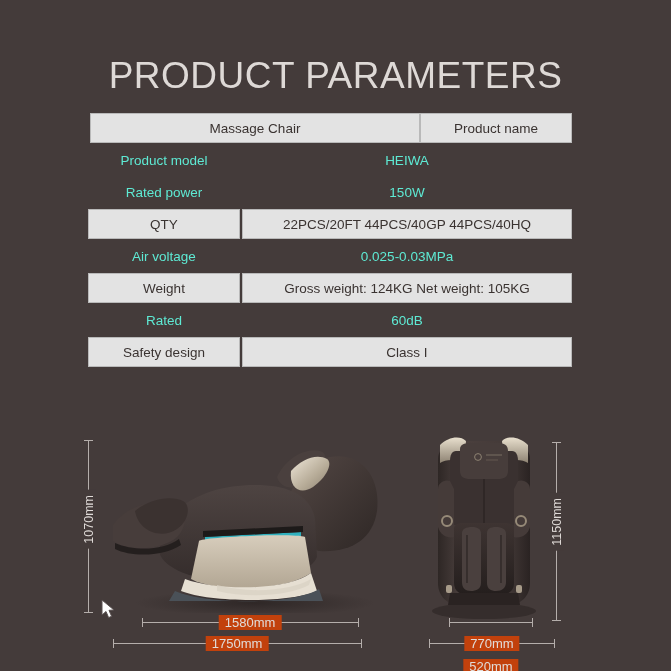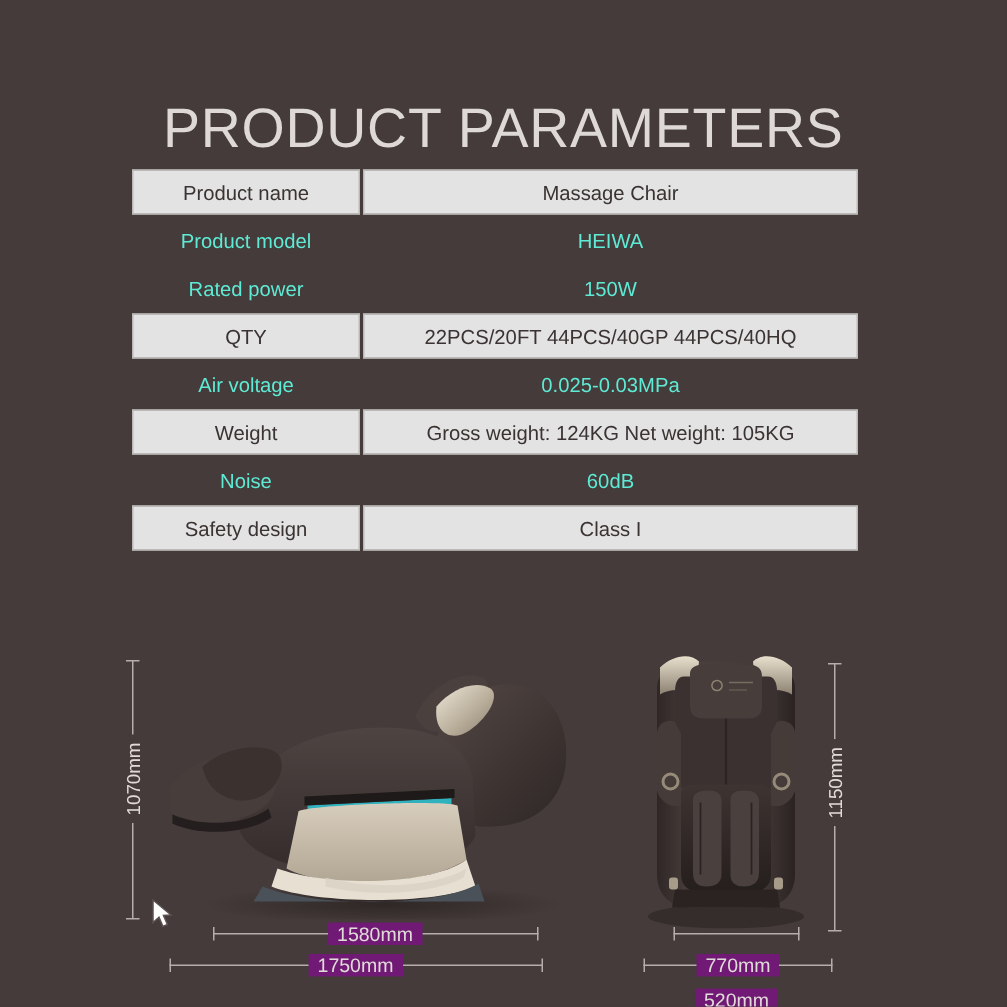--- a/index.html
+++ b/index.html
@@ -15,21 +15,20 @@
   #page-title {
     position:absolute;
     left:0; top:55px;
     width:671px;
     text-align:center;
     font-size:37px;
     letter-spacing:0.5px;
     color:#ded9d6;
     font-weight:400;
     white-space:nowrap;
-    margin-top:10px;
   }
 
   
   #spec-table {
     position:absolute;
     left:88px; top:113px;
     width:484px;
   }
   .spec-row {
     display:flex;
@@ -78,21 +77,21 @@
   }
   .dim-cap-v { 
     position:absolute;
     height:1px; width:9px;
     background:#b5aeab;
   }
   .dim-label-h {
     position:absolute;
     color:#e0dbd8;
     font-size:13px;
-    background:#701a75;
+    background:#c2410c;
     padding:0 6px;
     white-space:nowrap;
     transform:translateX(-50%);
   }
   .dim-label-v {
     position:absolute;
     color:#e0dbd8;
     font-size:12.5px;
     background:#443b3a;
     padding:5px 0;
@@ -106,22 +105,22 @@
 
   .chair-svg { position:absolute; }
 </style>
 </head>
 <body>
 
 <div id="page-title">PRODUCT PARAMETERS</div>
 
 <div id="spec-table">
     <div class="spec-row light">
+      <div class="spec-cell spec-value">Massage Chair</div>
       <div class="spec-cell spec-label">Product name</div>
-      <div class="spec-cell spec-value">Massage Chair</div>
     </div>
     <div class="spec-row dark">
       <div class="spec-cell spec-label">Product model</div>
       <div class="spec-cell spec-value">HEIWA</div>
     </div>
     <div class="spec-row dark">
       <div class="spec-cell spec-label">Rated power</div>
       <div class="spec-cell spec-value">150W</div>
     </div>
     <div class="spec-row light">
@@ -130,21 +129,21 @@
     </div>
     <div class="spec-row dark">
       <div class="spec-cell spec-label">Air voltage</div>
       <div class="spec-cell spec-value">0.025-0.03MPa</div>
     </div>
     <div class="spec-row light">
       <div class="spec-cell spec-label">Weight</div>
       <div class="spec-cell spec-value">Gross weight: 124KG  Net weight: 105KG</div>
     </div>
     <div class="spec-row dark">
-      <div class="spec-cell spec-label">Noise</div>
+      <div class="spec-cell spec-label">Rated</div>
       <div class="spec-cell spec-value">60dB</div>
     </div>
     <div class="spec-row light">
       <div class="spec-cell spec-label">Safety design</div>
       <div class="spec-cell spec-value">Class I</div>
     </div>
   </div>
 
 <div id="figures">
 

